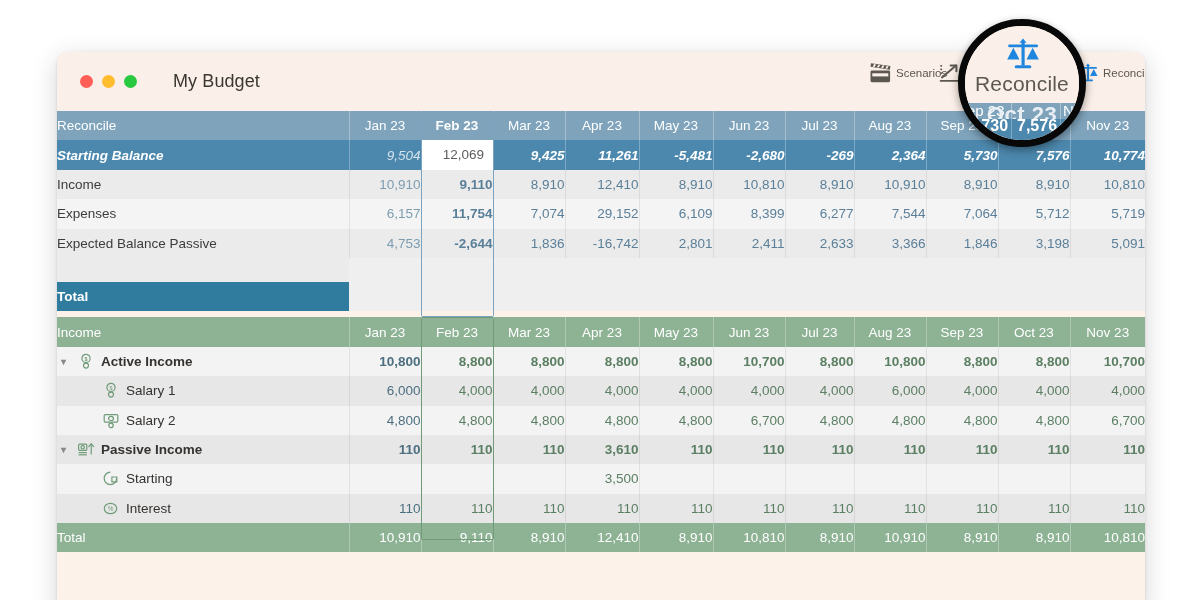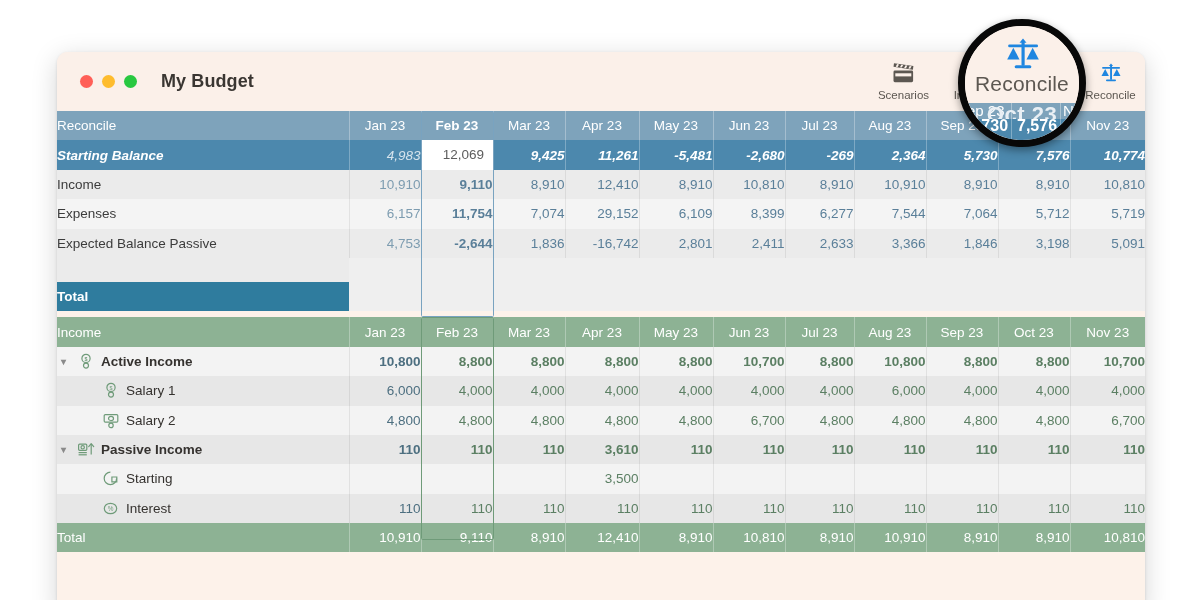--- a/index.html
+++ b/index.html
@@ -22,30 +22,30 @@
 
   
   #titlebar {
     position:relative; height:59px; background:#fbf0e9;
     display:flex; align-items:center;
   }
   .traffic { display:flex; gap:9px; margin-left:23px; }
   .light { width:13px; height:13px; border-radius:50%; }
   .light.red{background:#ff5f57;} .light.amber{background:#febc2e;} .light.green{background:#28c840;}
   #doc-title {
-    margin-left:24px; font-size:18px; font-weight:bold; color:#3a3632;
+    margin-left:36px; font-size:18px; font-weight:normal; color:#3a3632;
     letter-spacing:.1px;
   }
   #toolbar {
     position:absolute; right:0px; top:0; height:59px;
     display:flex; align-items:flex-start;
   }
   .tb-item {
     width:69px; padding-top:8px;
-    display:flex; flex-direction:column; align-items:center; gap:3px;
+    display:flex; flex-direction:row; align-items:center; gap:3px;
   }
   .tb-ico { height:26px; display:flex; align-items:center; justify-content:center; }
   .tb-lbl { font-size:11.5px; color:#5c5751; white-space:nowrap; }
 
   
   .grid { width:100%; border-collapse:collapse; table-layout:fixed; }
   .grid td, .grid th { padding:0; }
   .lblcell {
     width:292px; padding-left:16px; text-align:left;
     font-size:13.5px; white-space:nowrap; overflow:hidden;
@@ -253,21 +253,21 @@
             <td class="numcell">Jun 23</td>
             <td class="numcell">Jul 23</td>
             <td class="numcell">Aug 23</td>
             <td class="numcell">Sep 23</td>
             <td class="numcell">Oct 23</td>
             <td class="numcell">Nov 23</td>
           </tr>
 
           <tr class="row rc-start">
             <td class="lblcell">Starting Balance</td>
-            <td class="numcell jan">4,983</td>
+            <td class="numcell jan">9,504</td>
             <td class="numcell" style="color:#5f5f5f;font-weight:normal;">12,069</td>
             <td class="numcell">9,425</td>
             <td class="numcell">11,261</td>
             <td class="numcell">-5,481</td>
             <td class="numcell">-2,680</td>
             <td class="numcell">-269</td>
             <td class="numcell">2,364</td>
             <td class="numcell">5,730</td>
             <td class="numcell">7,576</td>
             <td class="numcell">10,774</td>

